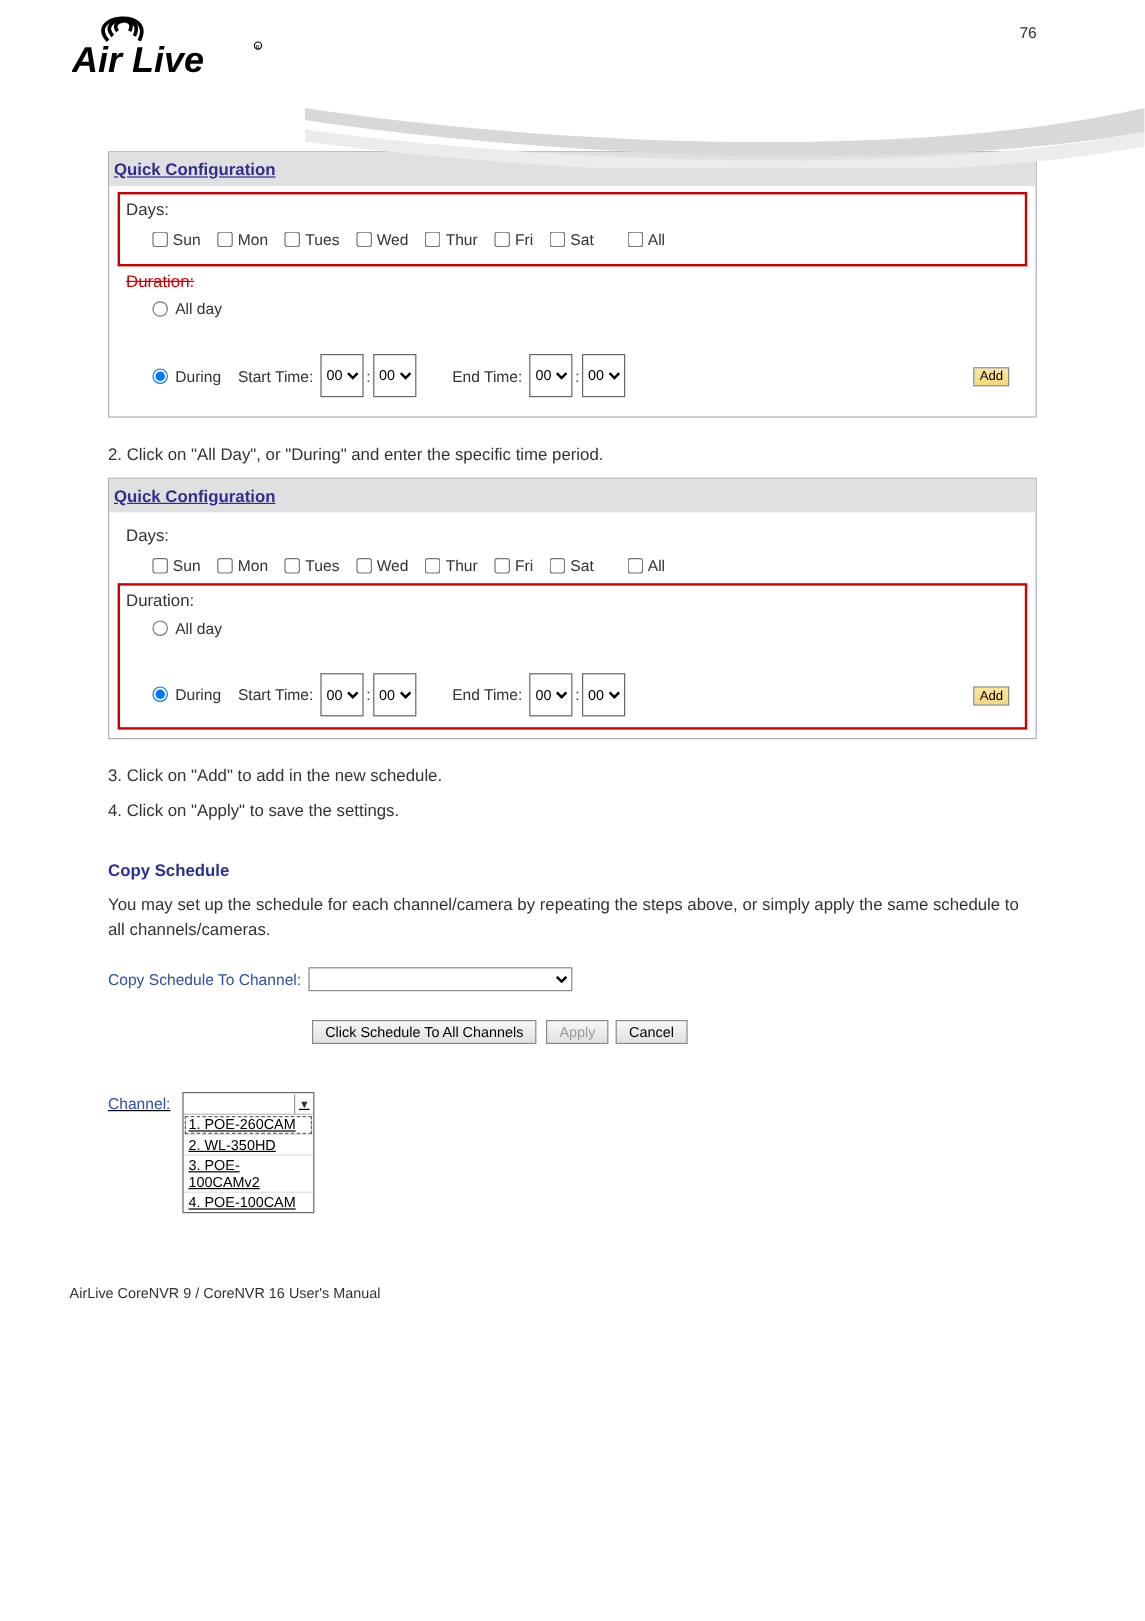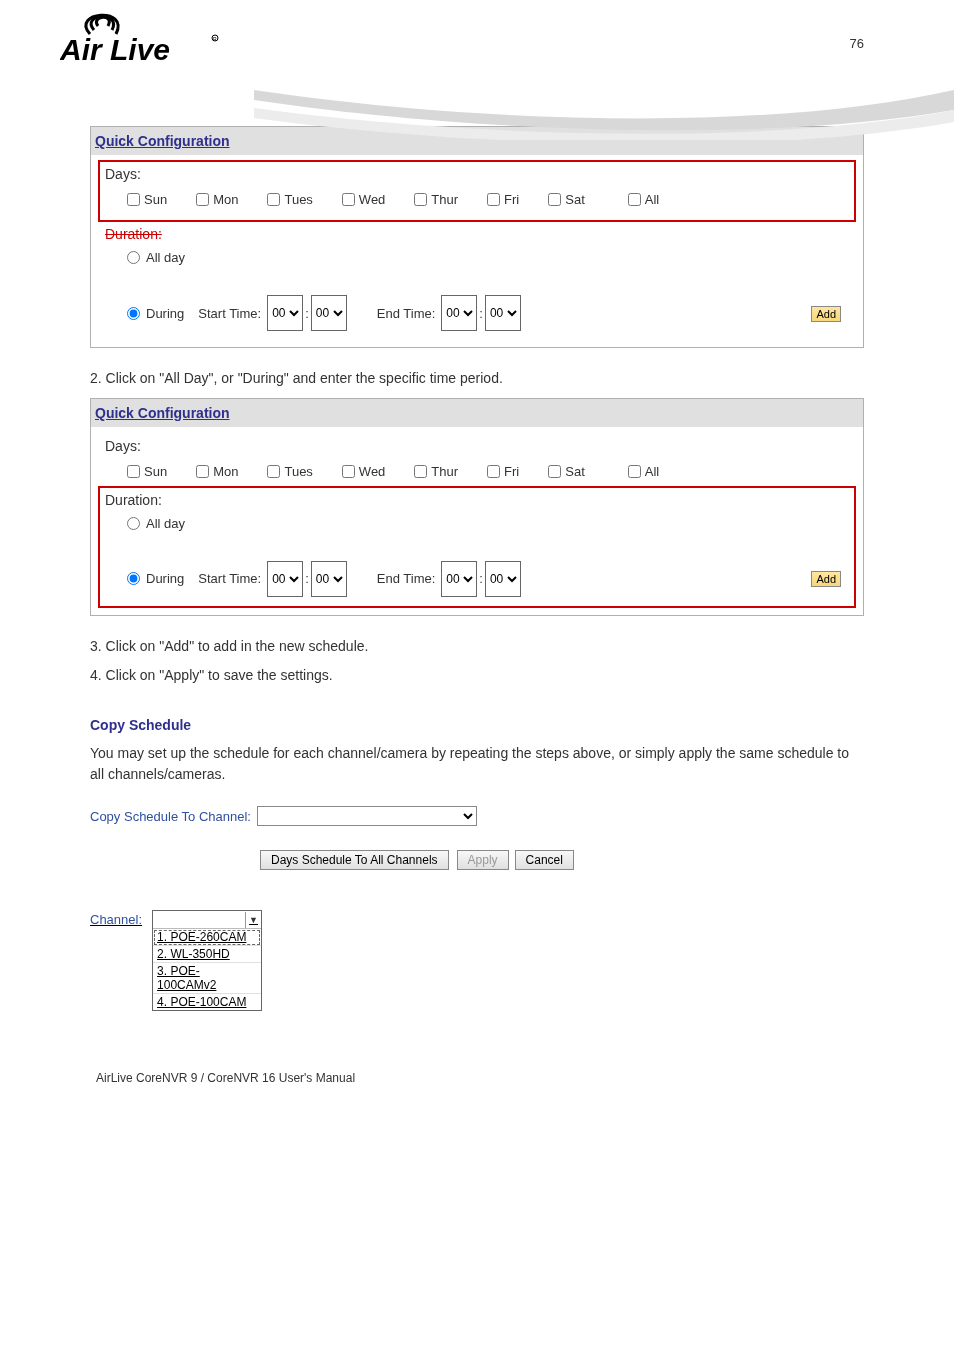--- a/index.html
+++ b/index.html
@@ -26,21 +26,21 @@
   .panel-header {
     background: #E0E0E0;
     font-weight: bold;
     font-size: 14px;
     color: #2F2F8F;
     padding: 6px 4px;
     text-decoration: underline;
   }
   .panel-body { padding: 8px 10px 14px 10px; font-size: 14px; color: #333; }
   .label-line { padding: 3px 0 6px 4px; font-size: 14px; color: #333; }
-  .checks { padding: 4px 0 8px 26px; font-size: 13px; display:flex; flex-wrap:wrap; gap:15px; }
+  .checks { padding: 4px 0 8px 26px; font-size: 13px; display:flex; flex-wrap:wrap; gap:0; }
   .ck { display:inline-flex; align-items:center; margin-right: 14px; }
   .ck input { margin-right: 4px; }
   .radio-row { padding: 2px 0 2px 26px; font-size: 13px; display:flex; align-items:center; }
   .radio-row input[type=radio] { margin-right: 6px; }
   .time-label { margin: 0 6px 0 14px; }
   .sel {
     font-size: 12px;
     border: 1px solid #666;
     background: #fff;
     height: 36px;
@@ -121,21 +121,21 @@
   .channel-item { padding:1px 4px; border-bottom:1px solid #e0e0e0; }
   .channel-item:first-child { outline:1px dashed #666; outline-offset:-2px; }
   .channel-item:last-child { border-bottom:none; }
   .page-num {
     position: absolute;
     right: 90px;
     font-size: 13px;
     color:#333;
   }
   .footer-line {
-    margin: 40px 90px 0 96px;
+    margin: 40px 90px 0 58px;
     font-size: 12px;
     color:#333;
   }
 </style>
 </head>
 <body>
 
 <div class="logo-area">
   <div class="logo">
     <svg width="170" height="60" viewBox="0 0 170 60">
@@ -150,21 +150,21 @@
     </svg>
   </div>
   <div class="swoosh">
     <svg width="700" height="60" viewBox="0 0 700 60" preserveAspectRatio="none">
       <path d="M0 10 C 200 40, 500 55, 700 10 L700 30 C 500 65, 200 50, 0 20 Z" fill="#d8d8d8"></path>
       <path d="M0 28 C 200 55, 500 68, 700 30 L700 42 C 500 78, 200 65, 0 38 Z" fill="#ececec"></path>
     </svg>
   </div>
 </div>
 
-<div class="page-num" style="top:36px;">76</div>
+<div class="page-num" style="top:20px;">76</div>
 
 <div class="panel">
   <div class="panel-header">Quick Configuration</div>
   <div class="panel-body">
     <div class="highlight-red" style="margin:-2px -2px 0 -2px; padding:2px 4px 6px 2px;">
       <div class="label-line">Days:</div>
       <div class="checks">
         <label class="ck">
             <input type="checkbox" style="">
             <span>Sun</span>
@@ -298,21 +298,21 @@
   <div style="font-weight:bold; color:#2F2F8F; margin-bottom:6px;">Copy Schedule</div>
   <div>You may set up the schedule for each channel/camera by repeating the steps above, or simply apply the same schedule to all channels/cameras.</div>
 </div>
 
 <div class="copy-area">
   <div class="copy-line1">
     <span class="copy-label">Copy Schedule To Channel:</span>
     <select class="copy-select"><option></option></select>
   </div>
   <div class="copy-line2">
-    <button class="btn-long">Days Schedule To All Channels</button>
+    <button class="btn-long">Click Schedule To All Channels</button>
     <button class="btn-short disabled">Apply</button>
     <button class="btn-short">Cancel</button>
   </div>
 </div>
 
 <div class="channel-area">
   <span class="channel-label">Channel:</span>
   <div class="channel-box">
     <div class="channel-top">
       <span class="arrow">▼</span>

